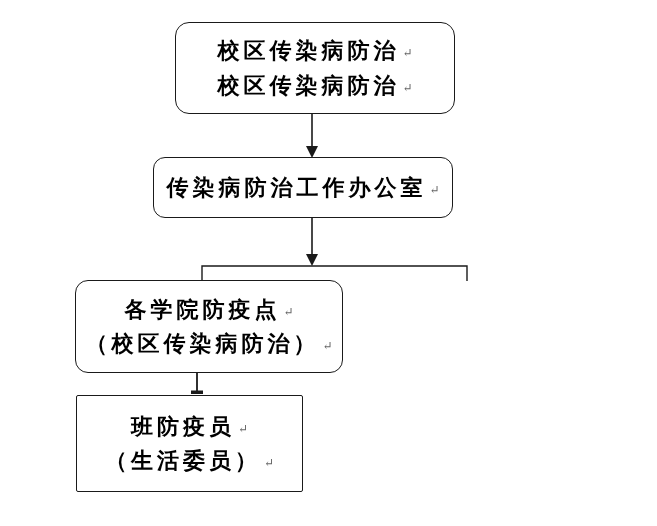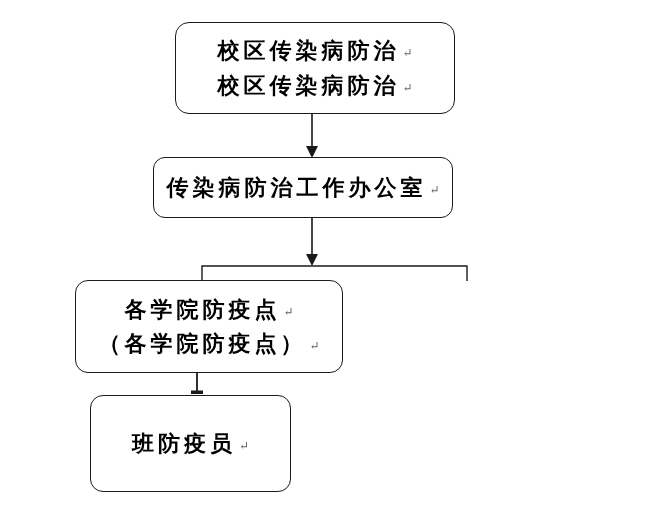--- a/index.html
+++ b/index.html
@@ -47,21 +47,21 @@
     font-weight: 400;
     letter-spacing: 0;
     color: #666666;
     margin-left: 3px;
     vertical-align: 1px;
   }
   .node-leading-group   { left: 175px; top: 22px;  width: 280px; height: 92px; border-radius: 14px; }
   .node-office          { left: 153px; top: 157px; width: 300px; height: 61px; border-radius: 12px; }
   .node-college-points  { left: 75px;  top: 280px; width: 268px; height: 93px; border-radius: 13px; }
   .node-staff-monitor   { left: 358px; top: 280px; width: 284px; height: 62px; border-radius: 12px; }
-  .node-class-officers  { left: 90px;  top: 395px; width: 201px; height: 97px; border-radius: 13px; }
+  .node-class-officers  { left: 76px;  top: 395px; width: 227px; height: 97px; border-radius: 2px; }
 </style>
 </head>
 <body>
 
 <div class="canvas">
 
   <svg class="connectors" viewBox="0 0 657 526" xmlns="http://www.w3.org/2000/svg">
 
     <line x1="312" y1="113" x2="312" y2="148" stroke="#1a1a1a" stroke-width="1.6"></line>
     <polygon points="312,158 306,146 318,146" fill="#1a1a1a"></polygon>
@@ -79,21 +79,22 @@
     <div class="line"><span>校区传染病防治</span><span class="mark">↵</span></div>
     <div class="line"><span>校区传染病防治</span><span class="mark">↵</span></div>
   </div>
 
   <div class="node node-office">
     <div class="line"><span>传染病防治工作办公室</span><span class="mark">↵</span></div>
   </div>
 
   <div class="node node-college-points">
     <div class="line"><span>各学院防疫点</span><span class="mark">↵</span></div>
-    <div class="line"><span>（各学院防疫点）</span><span class="mark">↵</span></div>
+    <div class="line"><span>（校区传染病防治）</span><span class="mark">↵</span></div>
   </div>
 
 
   <div class="node node-class-officers">
     <div class="line"><span>班防疫员</span><span class="mark">↵</span></div>
+    <div class="line"><span>（生活委员）</span><span class="mark">↵</span></div>
   </div>
 
 </div>
 
 </body></html>

